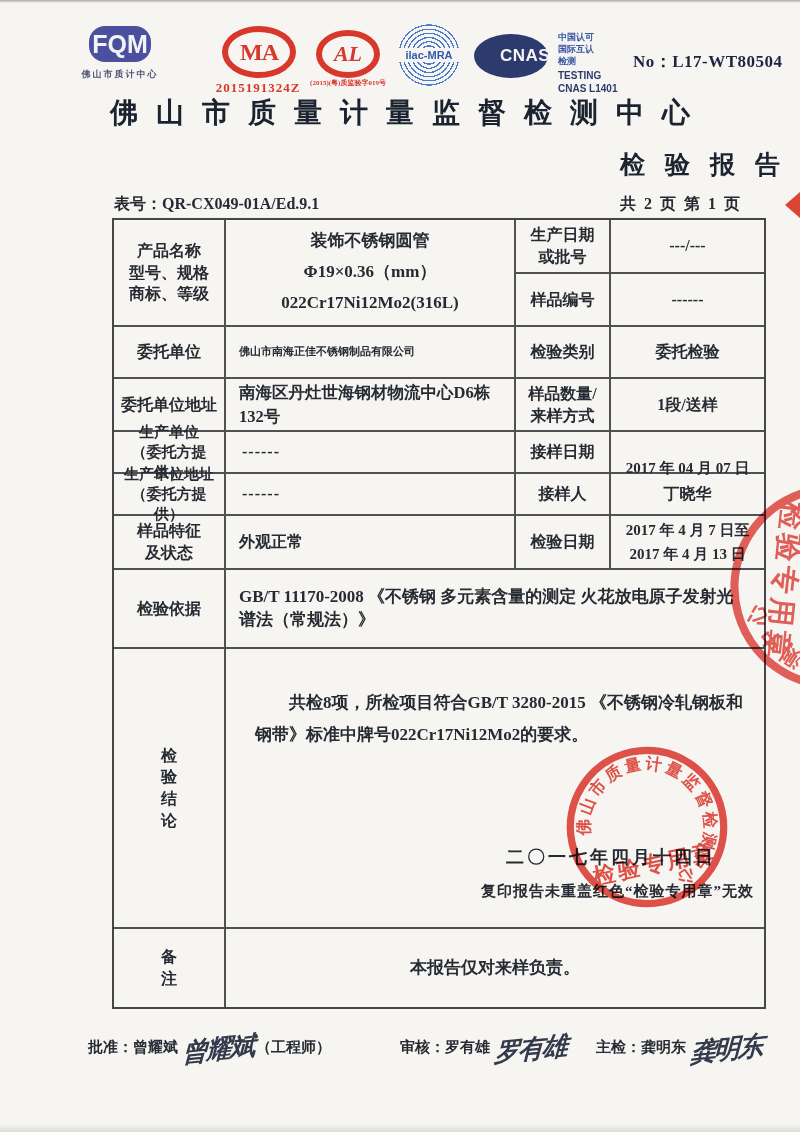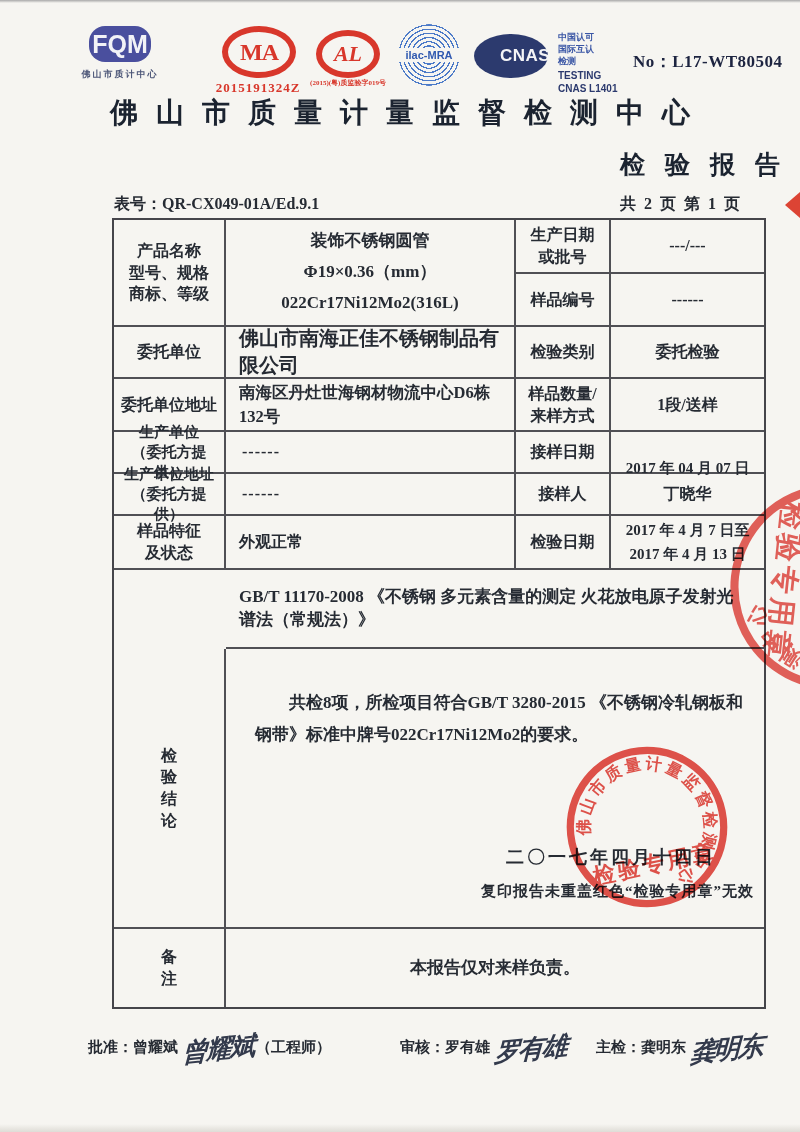--- a/index.html
+++ b/index.html
@@ -156,21 +156,21 @@
       <div>Φ19×0.36（mm）</div>
       <div>022Cr17Ni12Mo2(316L)</div>
     </div>
     <div class="cell pre" style="grid-column:3;grid-row:1;">生产日期
 或批号</div>
     <div class="cell lastcol" style="grid-column:4;grid-row:1;">---/---</div>
     <div class="cell" style="grid-column:3;grid-row:2;">样品编号</div>
     <div class="cell lastcol" style="grid-column:4;grid-row:2;">------</div>
 
     <div class="cell" style="grid-column:1;grid-row:3;">委托单位</div>
-    <div class="cell left" style="grid-column:2;grid-row:3;font-size:20px;">佛山市南海正佳不锈钢制品有限公司</div>
+    <div class="cell left" style="grid-column:2;grid-row:3;font-size:11px;font-family:Liberation Mono, monospace;">佛山市南海正佳不锈钢制品有限公司</div>
     <div class="cell" style="grid-column:3;grid-row:3;">检验类别</div>
     <div class="cell lastcol" style="grid-column:4;grid-row:3;">委托检验</div>
 
     <div class="cell" style="grid-column:1;grid-row:4;">委托单位地址</div>
     <div class="cell left" style="grid-column:2;grid-row:4;font-size:16.5px;line-height:1.4;">南海区丹灶世海钢材物流中心D6栋132号</div>
     <div class="cell pre" style="grid-column:3;grid-row:4;">样品数量/
 来样方式</div>
     <div class="cell lastcol" style="grid-column:4;grid-row:4;">1段/送样</div>
 
     <div class="cell pre small" style="grid-column:1;grid-row:5;">生产单位
@@ -185,20 +185,21 @@
     <div class="cell" style="grid-column:3;grid-row:6;">接样人</div>
     <div class="cell lastcol" style="grid-column:4;grid-row:6;">丁晓华</div>
 
     <div class="cell pre" style="grid-column:1;grid-row:7;">样品特征
 及状态</div>
     <div class="cell left" style="grid-column:2;grid-row:7;">外观正常</div>
     <div class="cell" style="grid-column:3;grid-row:7;">检验日期</div>
     <div class="cell lastcol pre small" style="grid-column:4;grid-row:7;line-height:1.6;">2017 年 4 月 7 日至
 2017 年 4 月 13 日</div>
 
+    <div class="cell" style="grid-column:1;grid-row:8;">检验依据</div>
     <div class="cell lastcol basis-cell" style="grid-column:2/span 3;grid-row:8;">GB/T 11170-2008 《不锈钢 多元素含量的测定 火花放电原子发射光谱法（常规法）》</div>
 
     <div class="cell pre vlabel" style="grid-column:1;grid-row:9;">检
 验
 结
 论</div>
     <div class="cell lastcol block" style="grid-column:2/span 3;grid-row:9;position:relative;">
       <div class="conc-par">共检8项，所检项目符合GB/T 3280-2015 《不锈钢冷轧钢板和钢带》标准中牌号022Cr17Ni12Mo2的要求。</div>
       <div class="conc-date">二〇一七年四月十四日</div>
       <div class="conc-note">复印报告未重盖红色“检验专用章”无效</div>

